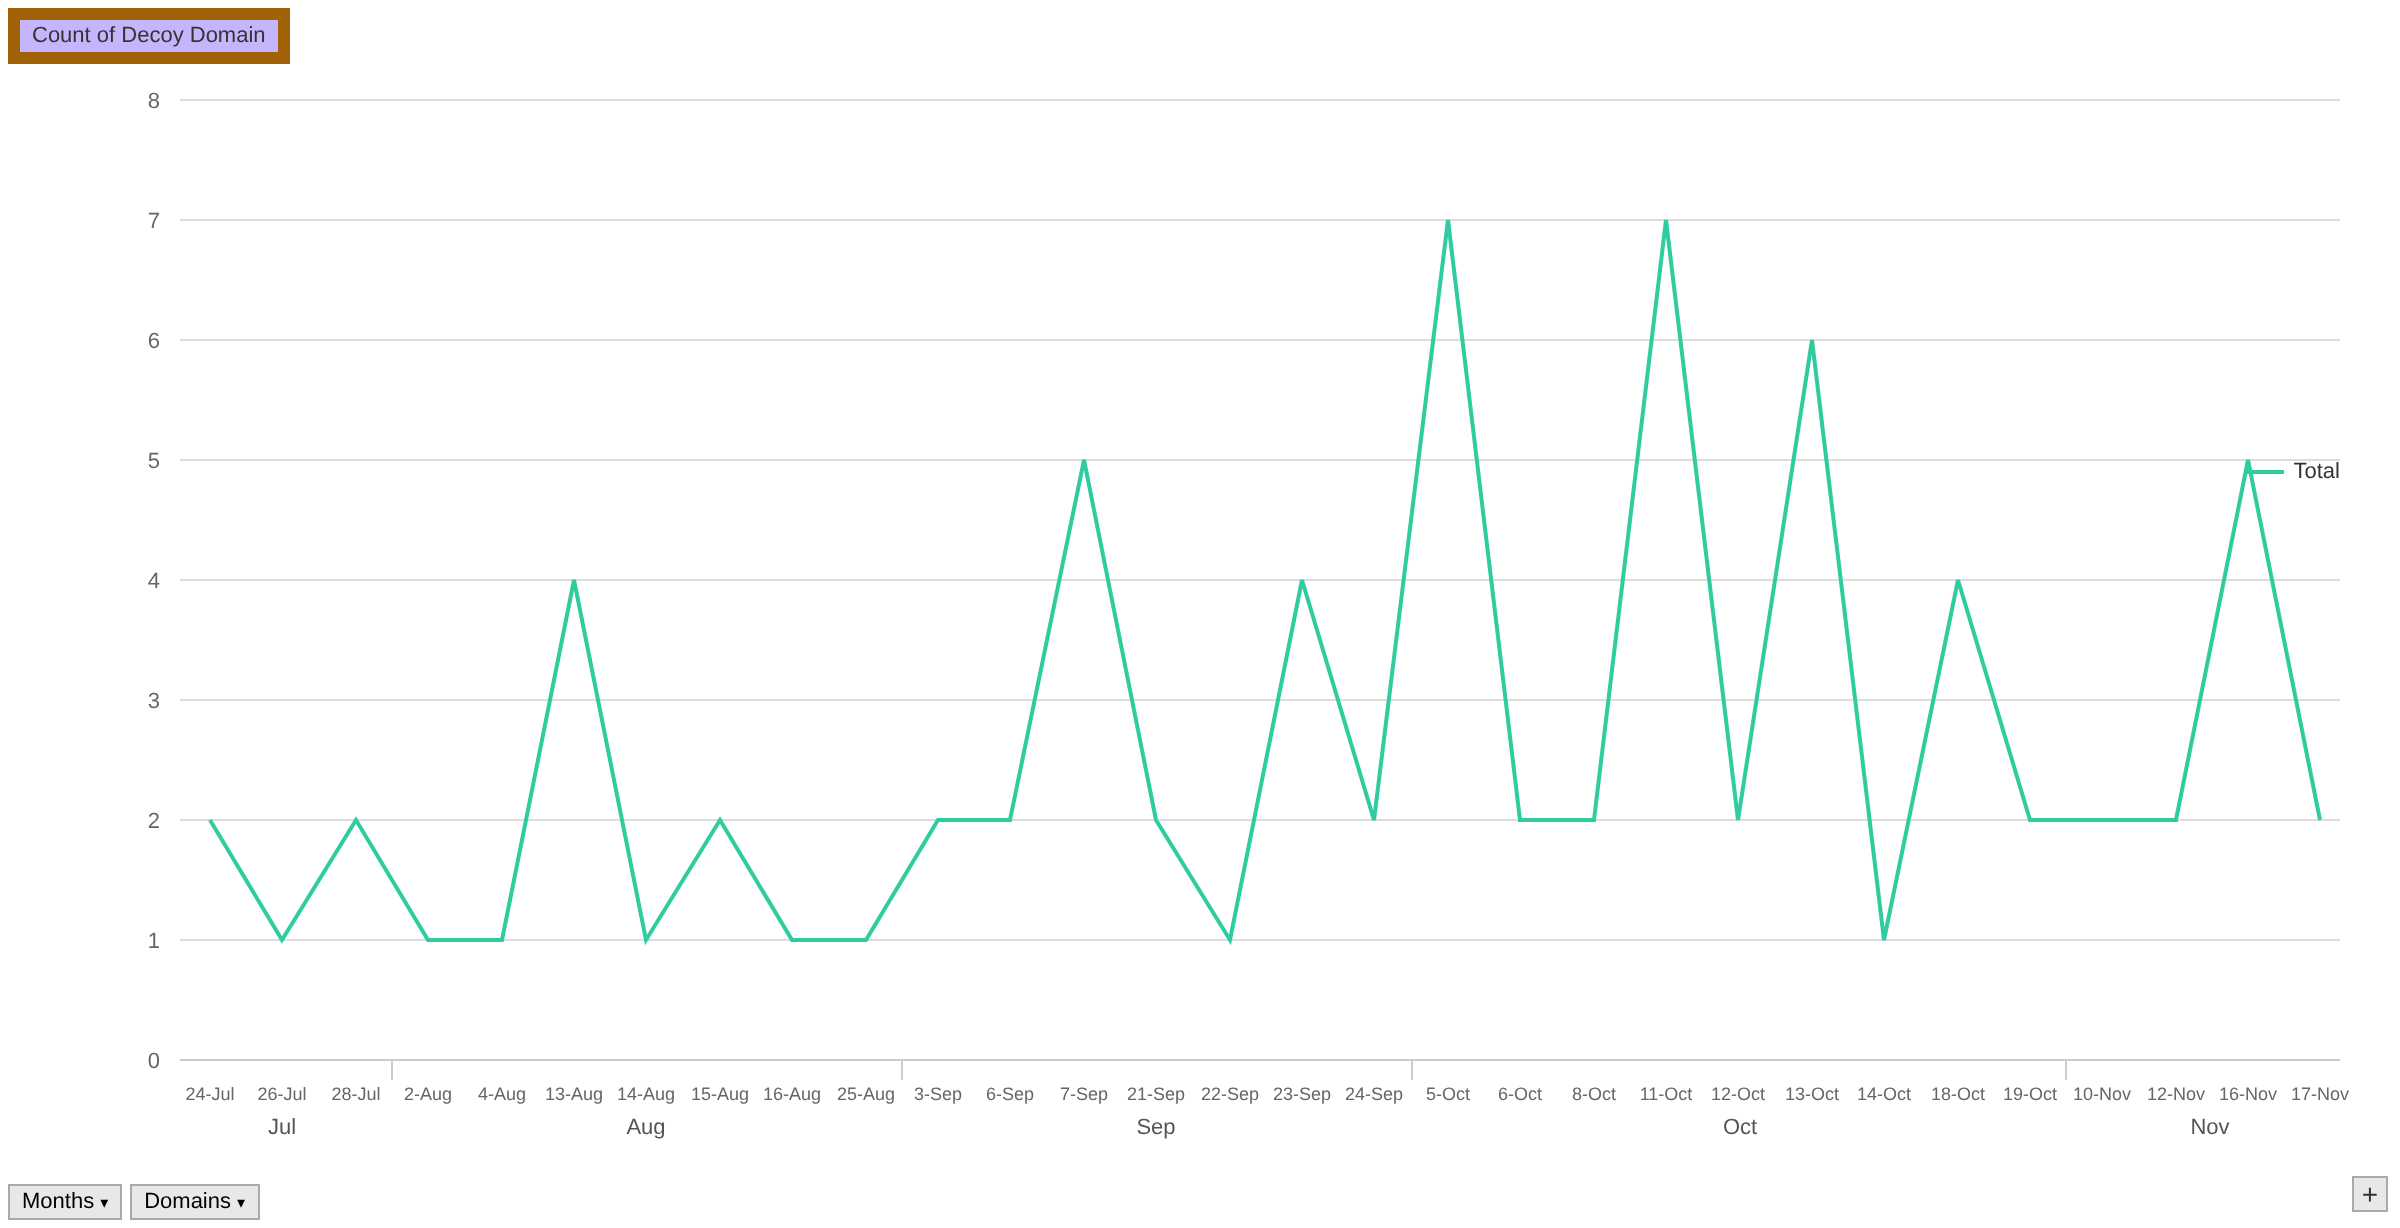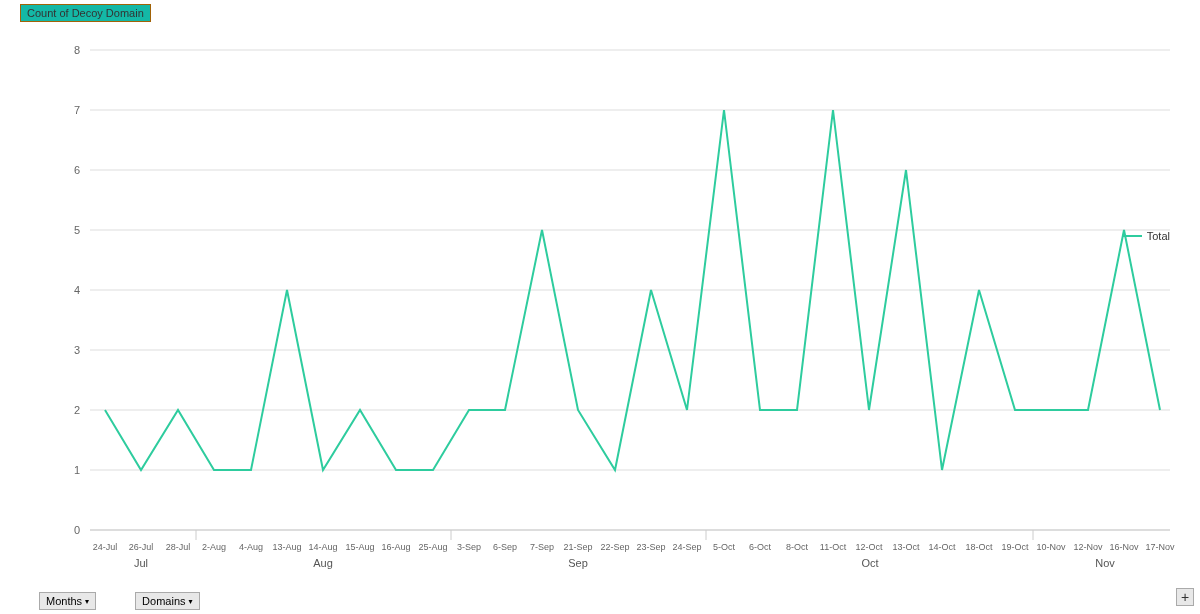--- a/index.html
+++ b/index.html
@@ -14,23 +14,23 @@
     }
     .chart-container {
       position: relative;
       width: 1200px;
       height: 614px;
       background: #fff;
     }
     .chart-label-top-left {
       position: absolute;
       top: 4px;
-      left: 20px;
-      border: 1px solid #a16207;
-      background: #14b8a6;
+      left: 4px;
+      border: 6px solid #a16207;
+      background: #c4b5fd;
       padding: 2px 6px;
       font-size: 11px;
       color: #333;
     }
     .chart-title {
       position: absolute;
       top: 14px;
       left: 0;
       right: 0;
       text-align: center;
@@ -65,21 +65,20 @@
     .dropdown-btn {
       display: inline-flex;
       align-items: center;
       border: 1px solid #aaa;
       background: #e8e8e8;
       padding: 2px 6px;
       font-size: 11px;
       cursor: pointer;
       margin-right: 4px;
       gap: 3px;
-      margin-left: 35px;
     }
     .dropdown-btn .arrow {
       font-size: 8px;
     }
     .plus-btn {
       position: absolute;
       right: 6px;
       bottom: 4px;
       width: 18px;
       height: 18px;

